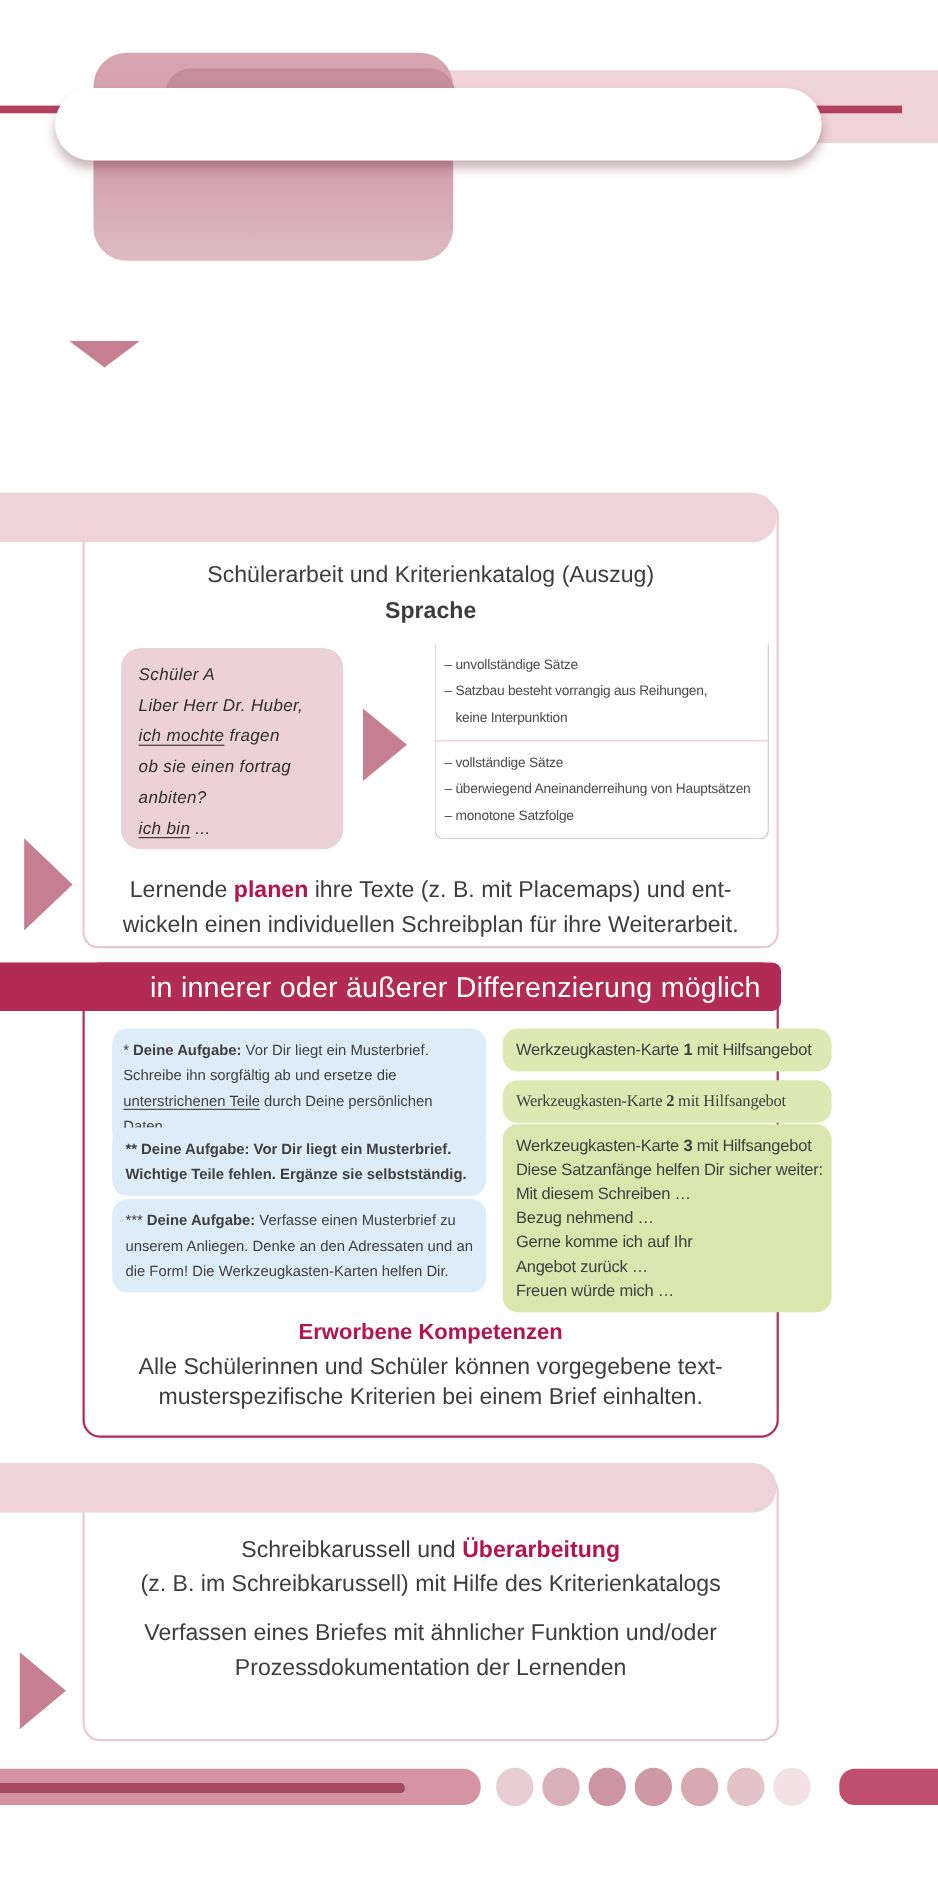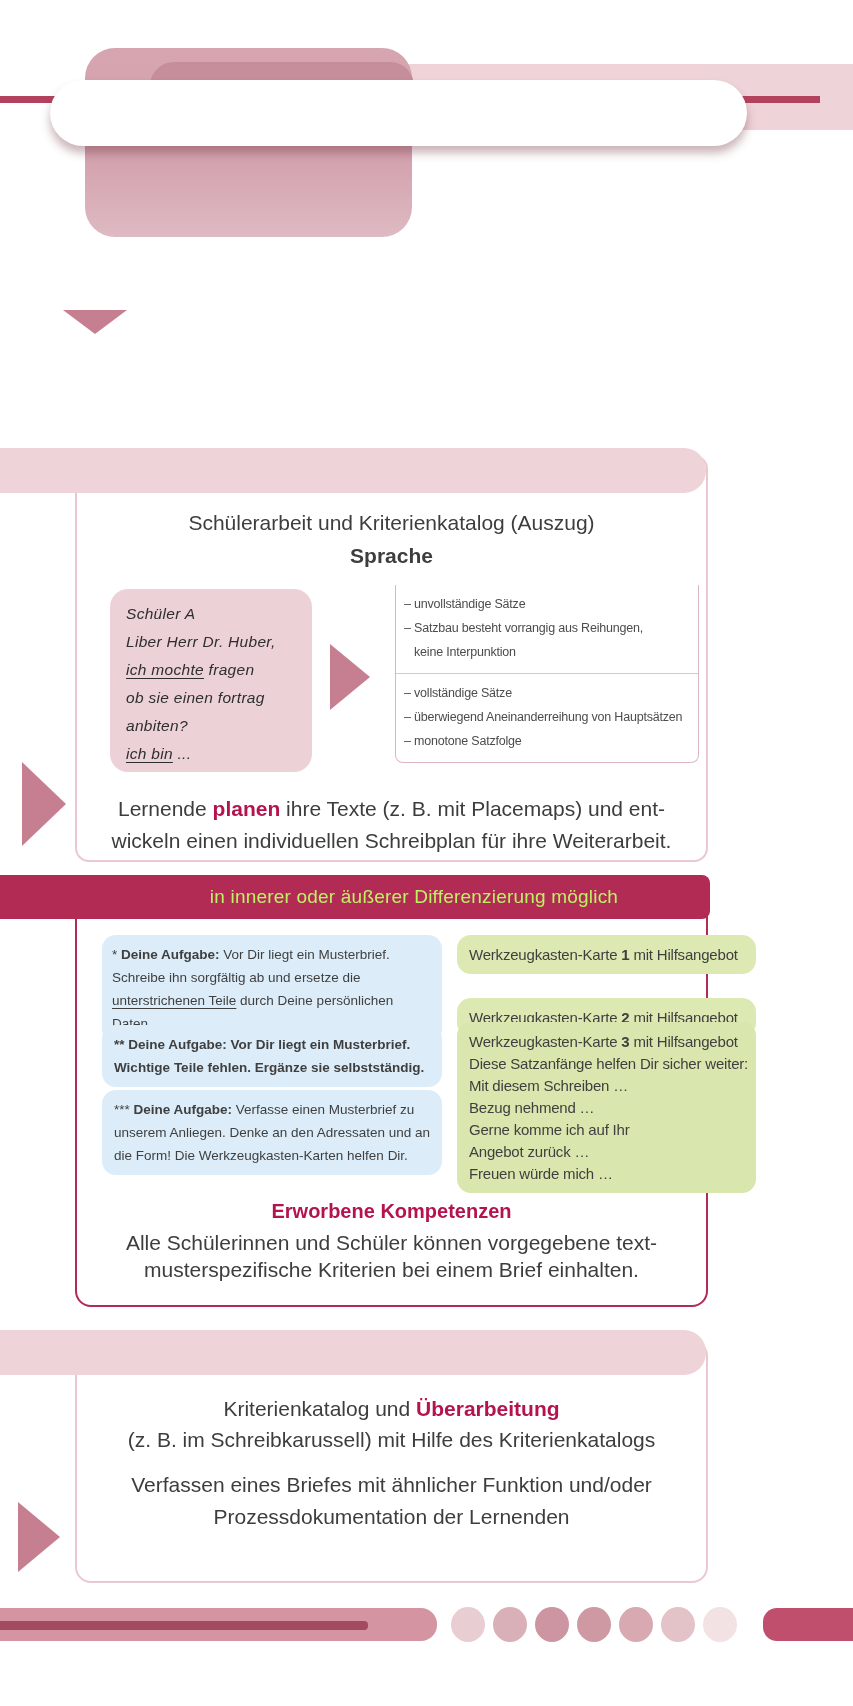--- a/index.html
+++ b/index.html
@@ -35,21 +35,21 @@
   
   .panel{left:75px;width:633px;background:#fff;border:2px solid var(--pink-border,#eac8d0);
          border-radius:14px;z-index:2;box-sizing:border-box;}
   .panel1{top:455px;height:407px;}
   .panel2{top:875px;height:432px;border:2.5px solid var(--banner-c,#b12b54);border-radius:16px;}
   .panel3{top:1340px;height:243px;border-radius:16px;}
 
   .banner{left:0;top:875px;width:710px;height:44px;background:var(--banner-c,#b12b54);
           border-radius:0 8px 8px 0;z-index:4;display:flex;align-items:center;justify-content:center;
           padding-left:118px;box-sizing:border-box;}
-  .banner span{color:#bef264;font-size:19px;letter-spacing:.2px;}
+  .banner span{color:#ffffff;font-size:26px;letter-spacing:.2px;}
 
   .ctr{left:0;right:0;text-align:center;}
   .t21{font-size:21px;line-height:32px;color:var(--text,#3d3d3d);}
   .accent{color:var(--accent,#b5134e);font-weight:bold;}
 
   
   .note{left:33px;top:132px;width:202px;height:183px;border-radius:18px;background:var(--note-c,#ecd2d7);
         padding:11px 16px;box-sizing:border-box;font-style:italic;font-size:15.5px;line-height:28px;
         color:#2e2e2e;letter-spacing:.3px;}
   .u{text-decoration:underline;text-underline-offset:3px;}
@@ -68,21 +68,21 @@
   .para{top:336px;}
 
   
   .card{position:absolute;border-radius:14px;padding:8px 12px;box-sizing:border-box;
         font-size:13.5px;line-height:23px;color:#3f3f3f;}
   .lcard{left:25px;width:340px;background:var(--blue,#dcedf9);}
   .rcard{left:380px;width:299px;background:var(--green,#dde9b3);font-size:15px;letter-spacing:-.2px;}
   .rcard.big{background:var(--green2,#d9e6ad);line-height:22px;}
   .rcard div{white-space:nowrap;}
   .l1{top:58px;padding-left:10px;} .l2{top:148px;font-weight:bold;} .l3{top:213px;}
-  .r1{top:58px;} .r2{top:121px;} .r3{top:145px;padding-top:9px;}
+  .r1{top:58px;} .r2{top:105px;font-family:Liberation Serif, serif;} .r3{top:145px;padding-top:9px;}
 
   .comp-head{top:323px;font-size:20px;}
   .comp-text{top:352px;font-size:21px;line-height:27px;}
 
   
   .s3l1{top:55px;font-size:21px;}
   .s3l2{top:86px;font-size:21px;}
   .s3l3{top:131px;font-size:21px;}
   .s3l4{top:163px;font-size:21px;}
 
@@ -174,21 +174,21 @@
     <div class="abs ctr comp-text">
       <div>Alle Schülerinnen und Schüler können vorgegebene text-</div>
       <div>musterspezifische Kriterien bei einem Brief einhalten.</div>
     </div>
   </div>
   <div class="abs banner">
       <span>in innerer oder äußerer Differenzierung möglich</span>
     </div>
 
   <div class="abs panel panel3">
-    <div class="abs ctr s3l1"><span>Kriterienkatalog und </span><span class="accent">Überarbeitung</span></div>
+    <div class="abs ctr s3l1"><span>Schreibkarussell und </span><span class="accent">Überarbeitung</span></div>
     <div class="abs ctr s3l2"><span>(z. B. im Schreibkarussell) mit Hilfe des Kriterienkatalogs</span></div>
     <div class="abs ctr s3l3"><span>Verfassen eines Briefes mit ähnlicher Funktion und/oder</span></div>
     <div class="abs ctr s3l4"><span>Prozessdokumentation der Lernenden</span></div>
   </div>
   <div class="abs band band3"></div>
   <div class="abs tri tri-right tri-s3"></div>
 
   <div class="abs f-pink"></div>
   <div class="abs f-dark"></div>
   <div class="abs dots">

